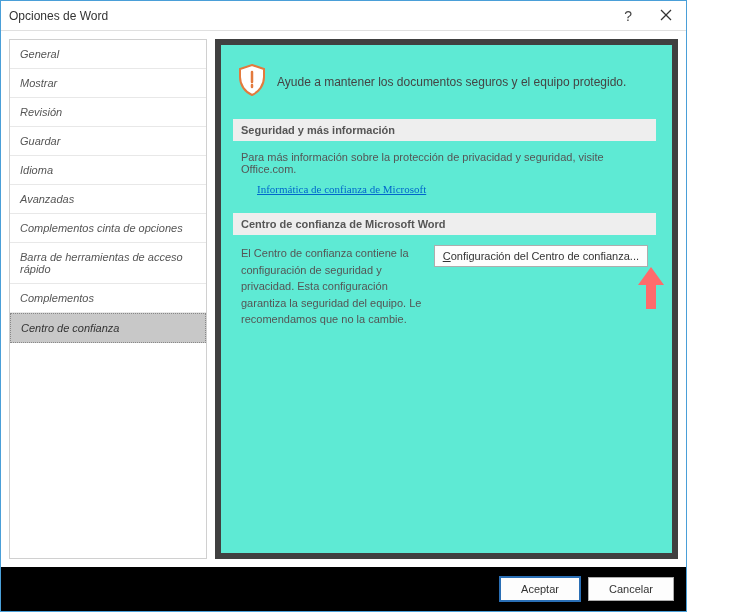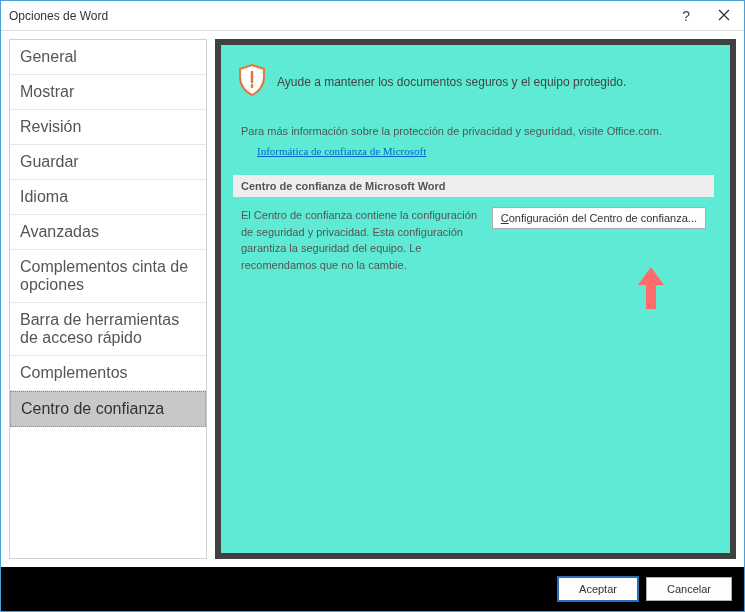--- a/index.html
+++ b/index.html
@@ -1,26 +1,26 @@
 <!DOCTYPE html>
 <html><head>
   <meta charset="utf-8">
   <style>
     * { box-sizing: border-box; margin: 0; padding: 0; font-family: "Segoe UI", Tahoma, sans-serif; }
     body { background: #fff; width: 745px; height: 612px; overflow: hidden; }
-    .window { width: 745px; height: 612px; border: 1px solid #4a9fd8; display: flex; flex-direction: column; background: #fff; }
+    .window { width: 687px; height: 612px; border: 1px solid #4a9fd8; display: flex; flex-direction: column; background: #fff; }
     .titlebar { height: 30px; display: flex; align-items: center; padding-left: 8px; background: #fff; border-bottom: 1px solid #e0e0e0; }
     .titlebar-title { font-size: 12px; color: #333; flex: 1; }
     .titlebar-controls { display: flex; align-items: center; }
     .help-btn { font-size: 14px; color: #444; padding: 4px 14px; cursor: pointer; }
     .close-btn { font-size: 14px; color: #444; padding: 4px 14px; cursor: pointer; }
     .close-btn svg { width: 12px; height: 12px; }
     .body { flex: 1; display: flex; padding: 8px; gap: 8px; overflow: hidden; }
     .sidebar { width: 198px; background: #fff; border: 1px solid #d0d0d0; display: flex; flex-direction: column; }
-    .sidebar-item { padding: 8px 10px; font-size: 16px; color: #555; border-bottom: 1px solid #e8e8e8; cursor: pointer; }
+    .sidebar-item { padding: 8px 10px; font-size: 11px; color: #555; border-bottom: 1px solid #e8e8e8; cursor: pointer; font-style: italic; }
     .sidebar-item.selected { background: #c8c8c8; border: 1px dotted #888; color: #333; }
     .content { flex: 1; border: 6px solid #404040; background: #5eead4; padding: 12px 16px 20px 12px; overflow: auto; position: relative; }
     .banner { display: flex; align-items: center; gap: 10px; padding: 6px 0 14px 4px; }
     .banner-text { font-size: 12px; color: #444; }
     .section-header { background: #eeeeee; padding: 5px 8px; font-size: 11px; font-weight: bold; color: #555; margin-top: 4px; }
     .section-body { padding: 10px 8px 14px 8px; font-size: 11px; color: #555; }
     .link { color: #0066cc; text-decoration: underline; display: inline-block; margin-top: 8px; margin-left: 16px; cursor: pointer; font-family: Liberation Serif, serif; }
     .trust-row { display: flex; gap: 10px; align-items: flex-start; }
     .trust-text { flex: 1; font-size: 11px; color: #555; line-height: 1.5; }
     .config-button { border: 1px solid #adadad; background: #fdfdfd; padding: 4px 8px; font-size: 11px; color: #333; cursor: pointer; white-space: nowrap; }
@@ -67,20 +67,21 @@
       <div class="banner">
         <span class="shield-icon">
           <svg viewBox="0 0 30 34">
             <path d="M15 2 L27 6 L27 14 C27 22 22 29 15 32 C8 29 3 22 3 14 L3 6 Z" fill="#fff" stroke="#e37a3d" stroke-width="2"></path>
             <path d="M15 9 L15 19 M15 22 L15 24" stroke="#e37a3d" stroke-width="2.5" stroke-linecap="round"></path>
           </svg>
         </span>
         <span class="banner-text">Ayude a mantener los documentos seguros y el equipo protegido.</span>
       </div>
 
+      <div class="section-header">Seguridad y más información</div>
       <div class="section-body">
         <div>Para más información sobre la protección de privacidad y seguridad, visite Office.com.</div>
         <a class="link">Informática de confianza de Microsoft</a>
       </div>
 
       <div class="section-header">Centro de confianza de Microsoft Word</div>
       <div class="section-body">
         <div class="trust-row">
           <div class="trust-text">El Centro de confianza contiene la configuración de seguridad y privacidad. Esta configuración garantiza la seguridad del equipo. Le recomendamos que no la cambie.</div>
           <button class="config-button"><span>C</span><span style="text-decoration:none;">onfiguración del Centro de confianza...</span></button>

